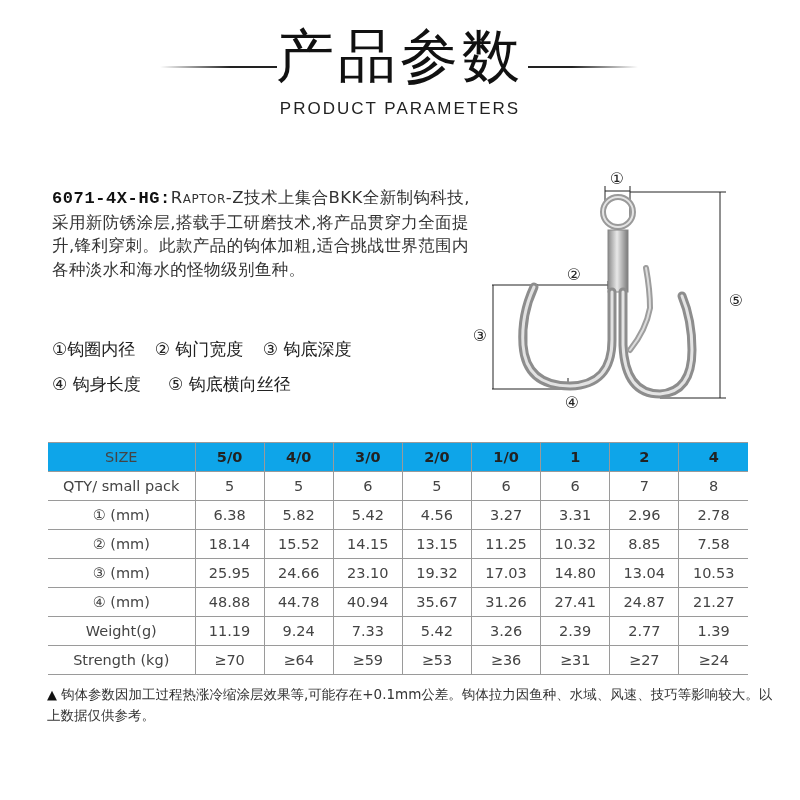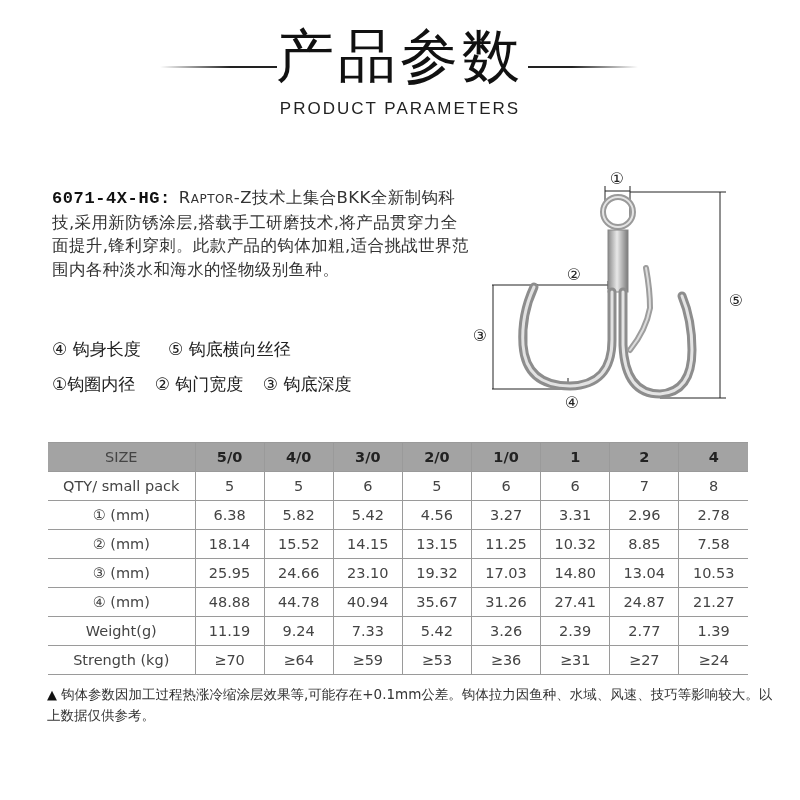--- a/index.html
+++ b/index.html
@@ -11,36 +11,36 @@
     .header .line.left { left: 160px; width: 117px; background: linear-gradient(to right, rgba(40,40,40,0), #222 60%); }
     .header .line.right { left: 528px; width: 110px; background: linear-gradient(to left, rgba(40,40,40,0), #222 60%); }
     .header .title { position: absolute; left: 0; width: 800px; top: 26px; text-align: center;
       font-size: 58px; line-height: 60px; letter-spacing: 4px; color: #111; font-weight: 400; }
     .header .subtitle { position: absolute; left: 0; width: 800px; top: 99px; text-align: center;
       font-family: "Liberation Sans", sans-serif; font-size: 17px; letter-spacing: 2px; color: #222; }
 
     .desc { position: absolute; left: 52px; top: 186px; width: 420px;
       font-size: 16.5px; line-height: 23.5px; color: #333; letter-spacing: 0.4px; }
     .desc .model { font-weight: 700; color: #111; font-size: 17px; letter-spacing: 0.6px; font-family: Liberation Mono, monospace; }
-    .desc .brand { font-variant: small-caps; letter-spacing: 0.5px; margin-left: 8px; }
+    .desc .brand { font-variant: small-caps; letter-spacing: 0.5px; }
 
     .legend { position: absolute; left: 52px; top: 336px; width: 400px; font-size: 17px; color: #222; }
     .legend .row { height: 35px; line-height: 26px; white-space: nowrap; }
     .legend .item { display: inline-block; margin-right: 14px; }
 
     .diagram { position: absolute; left: 460px; top: 160px; width: 300px; height: 260px; }
 
     table.spec { position: absolute; left: 48px; top: 442px; width: 700px;
       border-collapse: collapse; table-layout: fixed; font-size: 14.5px; color: #444; }
     table.spec col.first { width: 147px; }
     table.spec td, table.spec th { height: 28px; padding: 0; text-align: center;
       border-top: 1.5px solid #9a9a9a; border-bottom: 1.5px solid #9a9a9a;
       border-left: 1.5px solid #9a9a9a; font-weight: 400; }
     table.spec tr td:first-child, table.spec tr th:first-child { border-left: none; }
-    table.spec thead th { background: #a3a3a3; color: #222; font-weight: 700; }
+    table.spec thead th { background: #0ea5e9; color: #222; font-weight: 700; }
     table.spec thead th:first-child { font-weight: 400; color: #444; }
     table.spec tbody td:first-child { color: #444; }
 
     .note { position: absolute; left: 47px; top: 684px; width: 730px;
       font-size: 13.5px; line-height: 20px; color: #333; }
     .note .warn { font-size: 13px; color: #111; margin-right: 4px; }
   </style>
 </head>
 <body>
 
@@ -50,27 +50,27 @@
   <div class="line right"></div>
   <div class="subtitle">PRODUCT PARAMETERS</div>
 </div>
 
 <div class="desc">
   <span class="model">6071-4X-HG:</span><span class="brand">Raptor-Z</span><span>技术上集合BKK全新制钩科技,采用新防锈涂层,搭载手工研磨技术,将产品贯穿力全面提升,锋利穿刺。此款产品的钩体加粗,适合挑战世界范围内各种淡水和海水的怪物级别鱼种。</span>
 </div>
 
 <div class="legend">
   <div class="row">
-    <span class="item" style="margin-right:22px"><span>④</span> <span>钩身长度</span></span>
-    <span class="item"><span>⑤</span> <span>钩底横向丝径</span></span>
-  </div>
-  <div class="row">
     <span class="item"><span>①</span><span>钩圈内径</span></span>
     <span class="item"><span>②</span> <span>钩门宽度</span></span>
     <span class="item"><span>③</span> <span>钩底深度</span></span>
+  </div>
+  <div class="row">
+    <span class="item" style="margin-right:22px"><span>④</span> <span>钩身长度</span></span>
+    <span class="item"><span>⑤</span> <span>钩底横向丝径</span></span>
   </div>
 </div>
 
 <div class="diagram">
   <svg width="300" height="260" viewBox="0 0 300 260" xmlns="http://www.w3.org/2000/svg">
     <defs>
       <linearGradient id="steel" x1="0" y1="0" x2="1" y2="0">
         <stop offset="0" stop-color="#8a8a8a"></stop>
         <stop offset="0.45" stop-color="#e8e8e8"></stop>
         <stop offset="1" stop-color="#7a7a7a"></stop>

